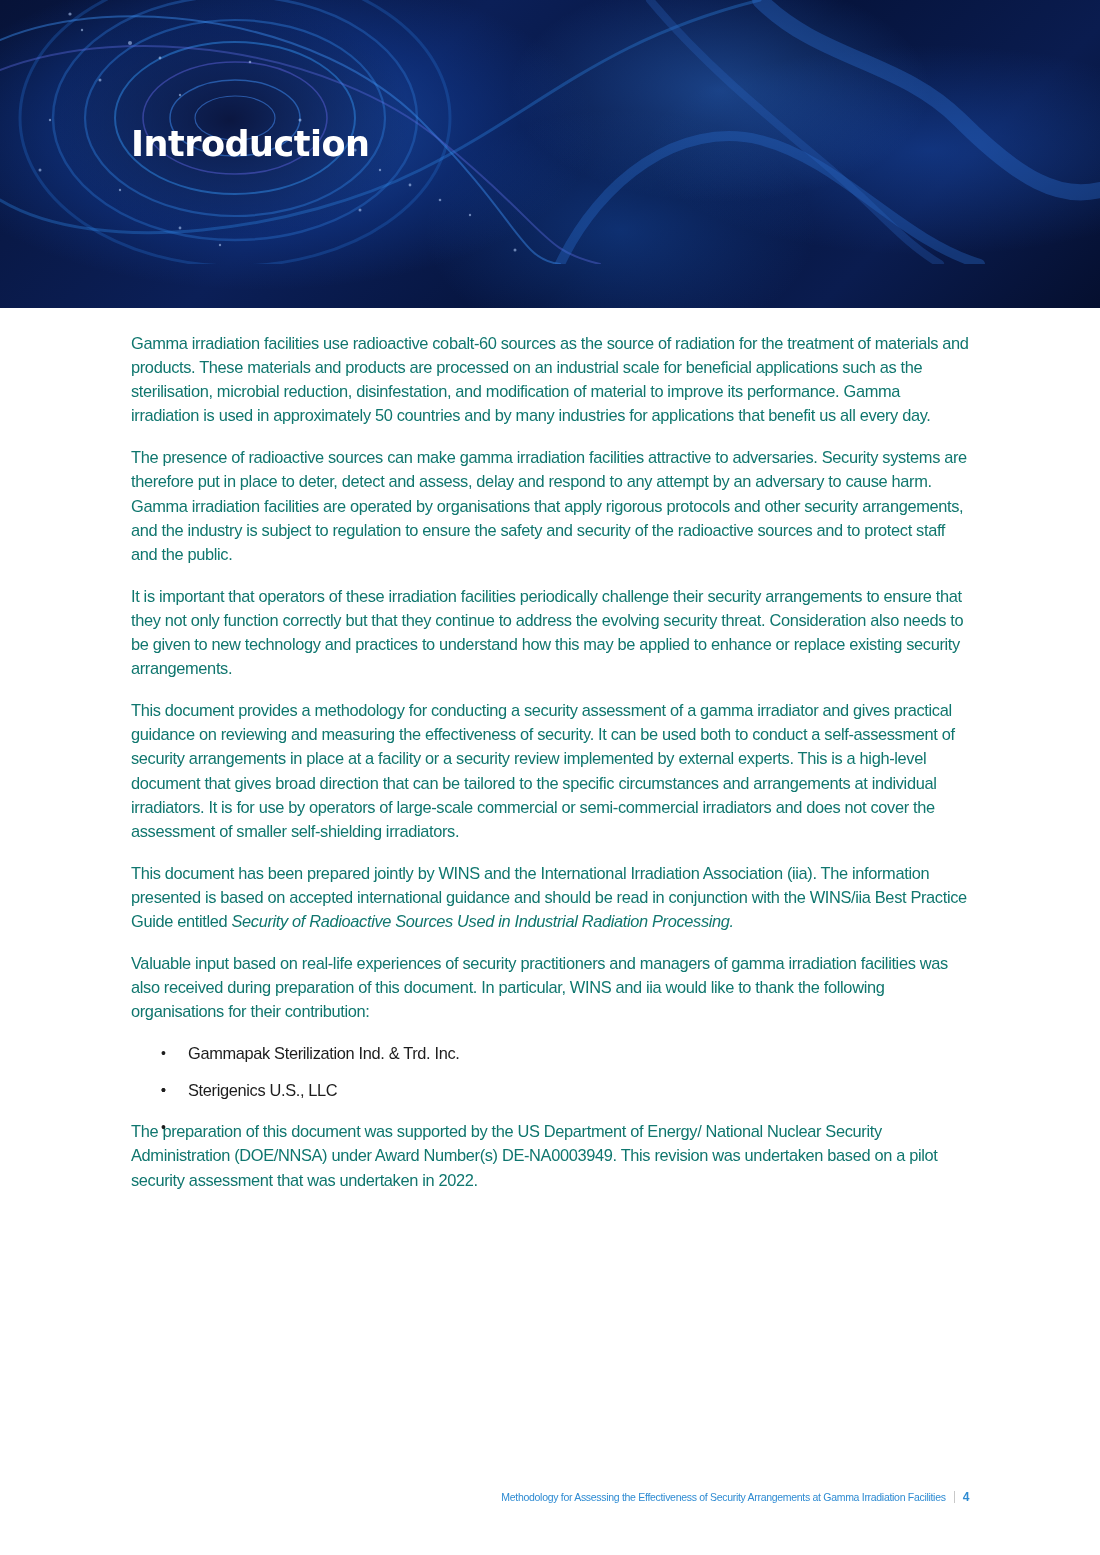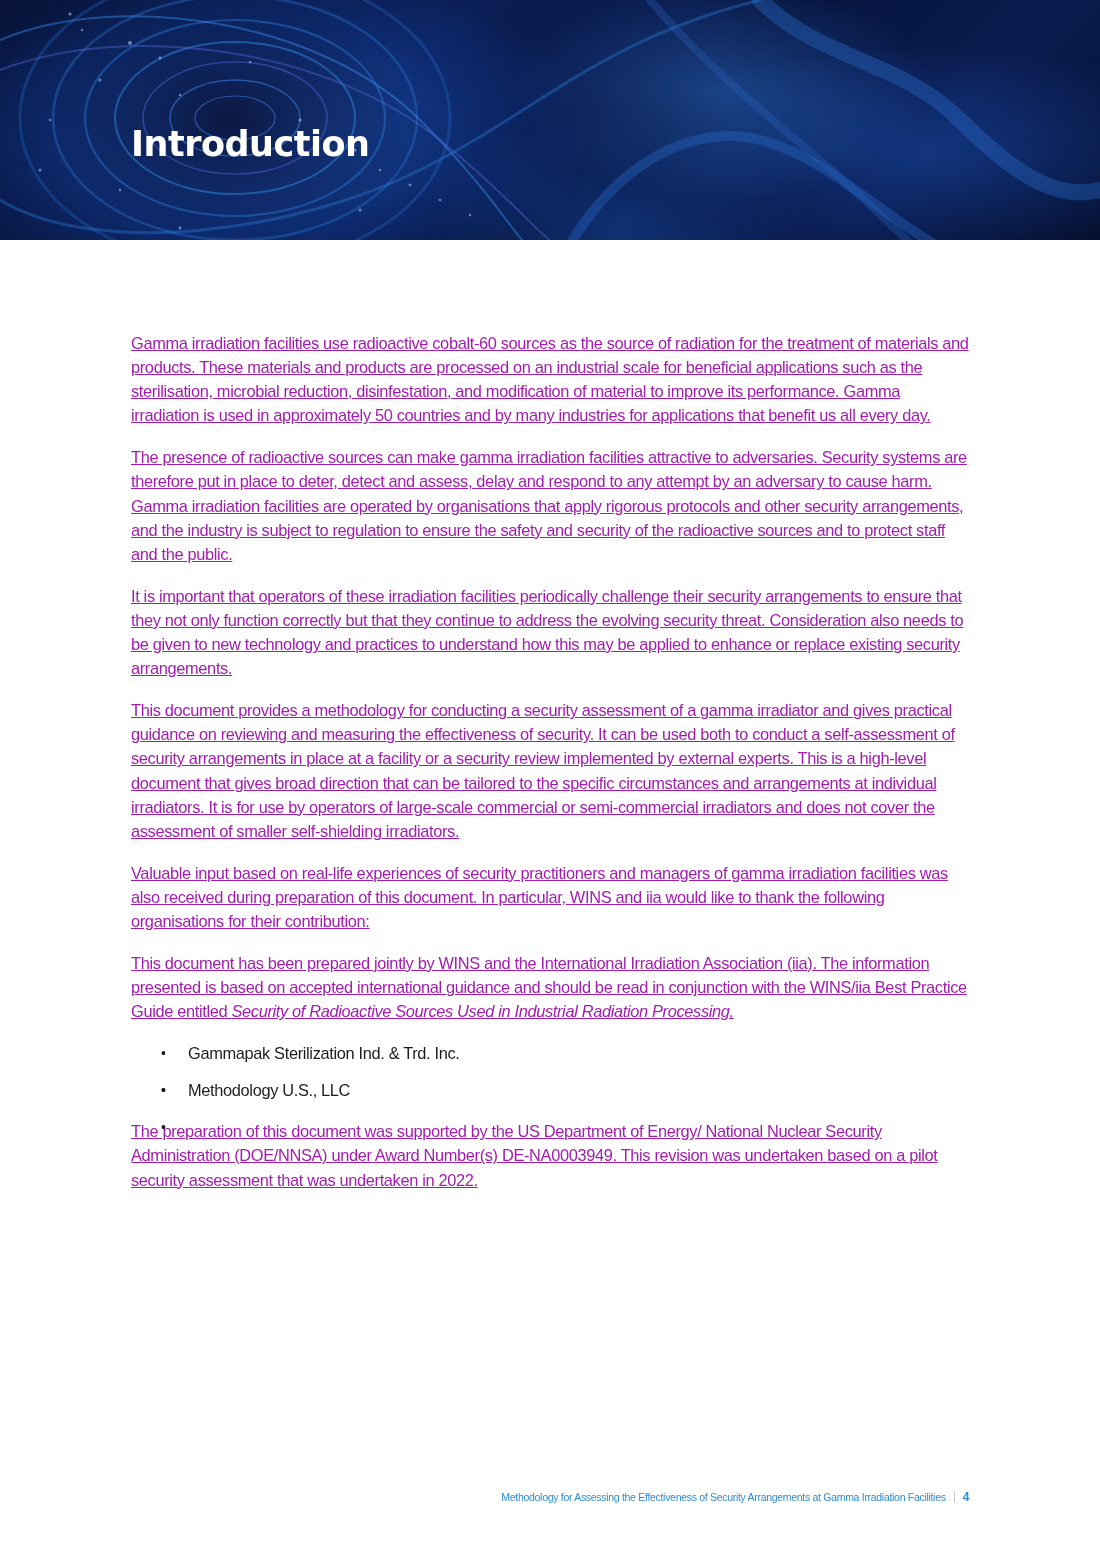--- a/index.html
+++ b/index.html
@@ -8,21 +8,21 @@
     height: 1555px;
     background: #ffffff;
     position: relative;
     overflow: hidden;
     font-family: "Liberation Sans", sans-serif;
     color: #1a1a1a;
   }
   .hero {
     position: absolute;
     left: 0; top: 0;
-    width: 1100px; height: 240px;
+    width: 1100px; height: 308px;
     overflow: hidden;
     background:
       radial-gradient(ellipse 180px 120px at 230px 120px, rgba(10,20,60,0.95) 0%, rgba(10,20,60,0.4) 60%, transparent 100%),
       radial-gradient(ellipse 420px 200px at 260px 130px, rgba(40,110,220,0.55) 0%, rgba(20,70,170,0.35) 50%, transparent 80%),
       radial-gradient(ellipse 300px 160px at 720px 90px, rgba(50,120,220,0.45) 0%, transparent 70%),
       radial-gradient(ellipse 380px 140px at 930px 150px, rgba(30,90,200,0.40) 0%, transparent 75%),
       radial-gradient(ellipse 260px 160px at 620px 230px, rgba(30,100,210,0.35) 0%, transparent 75%),
       linear-gradient(135deg, #071338 0%, #0b1f57 35%, #06143d 60%, #0a1c4f 80%, #050f2f 100%);
   }
   .hero svg { position: absolute; left: 0; top: 0; }
@@ -42,22 +42,21 @@
     position: absolute;
     left: 131px;
     top: 331px;
     width: 840px;
   }
   .content p {
     margin: 0 0 18px 0;
     font-size: 16.4px;
     line-height: 24.1px;
     letter-spacing: -0.35px;
-    color: #a21caf;
-    text-decoration: underline;
+    color: #0f766e;
   }
   .content p em { font-style: italic; }
   .bullets {
     list-style: none;
     margin: 0 0 17px 0;
     padding: 0;
   }
   .bullets li {
     position: relative;
     padding-left: 57px;
@@ -141,27 +140,27 @@
     </g>
   </svg>
   <h1 class="hero-title">Introduction</h1>
 </div>
 
 <div class="content">
   <p>Gamma irradiation facilities use radioactive cobalt-60 sources as the source of radiation for the treatment of materials and products. These materials and products are processed on an industrial scale for beneficial applications such as the sterilisation, microbial reduction, disinfestation, and modification of material to improve its performance. Gamma irradiation is used in approximately 50 countries and by many industries for applications that benefit us all every day.</p>
   <p>The presence of radioactive sources can make gamma irradiation facilities attractive to adversaries. Security systems are therefore put in place to deter, detect and assess, delay and respond to any attempt by an adversary to cause harm. Gamma irradiation facilities are operated by organisations that apply rigorous protocols and other security arrangements, and the industry is subject to regulation to ensure the safety and security of the radioactive sources and to protect staff and the public.</p>
   <p>It is important that operators of these irradiation facilities periodically challenge their security arrangements to ensure that they not only function correctly but that they continue to address the evolving security threat. Consideration also needs to be given to new technology and practices to understand how this may be applied to enhance or replace existing security arrangements.</p>
   <p>This document provides a methodology for conducting a security assessment of a gamma irradiator and gives practical guidance on reviewing and measuring the effectiveness of security. It can be used both to conduct a self-assessment of security arrangements in place at a facility or a security review implemented by external experts. This is a high-level document that gives broad direction that can be tailored to the specific circumstances and arrangements at individual irradiators. It is for use by operators of large-scale commercial or semi-commercial irradiators and does not cover the assessment of smaller self-shielding irradiators.</p>
+  <p><span>This document has been prepared jointly by WINS and the International Irradiation Association (iia). The information presented is based on accepted international guidance and should be read in conjunction with the WINS/iia Best Practice Guide entitled </span><em>Security of Radioactive Sources Used in Industrial Radiation Processing.</em></p>
   <p>Valuable input based on real-life experiences of security practitioners and managers of gamma irradiation facilities was also received during preparation of this document. In particular, WINS and iia would like to thank the following organisations for their contribution:</p>
-  <p><span>This document has been prepared jointly by WINS and the International Irradiation Association (iia). The information presented is based on accepted international guidance and should be read in conjunction with the WINS/iia Best Practice Guide entitled </span><em>Security of Radioactive Sources Used in Industrial Radiation Processing.</em></p>
 
   <ul class="bullets">
     <li><span class="bullet">•</span><span>Gammapak Sterilization Ind. &amp; Trd. Inc.</span></li>
     <li><span class="bullet">•</span></li>
-    <li><span class="bullet">•</span><span>Methodology U.S., LLC</span></li>
+    <li><span class="bullet">•</span><span>Sterigenics U.S., LLC</span></li>
     <li><span class="bullet">•</span></li>
   </ul>
 
   <p>The preparation of this document was supported by the US Department of Energy/ National Nuclear Security Administration (DOE/NNSA) under Award Number(s) DE-NA0003949. This revision was undertaken based on a pilot security assessment that was undertaken in 2022.</p>
 </div>
 
 <div class="footer">
   <span>Methodology for Assessing the Effectiveness of Security Arrangements at Gamma Irradiation Facilities</span>
   <span class="sep"></span>
   <span class="page-num">4</span>

